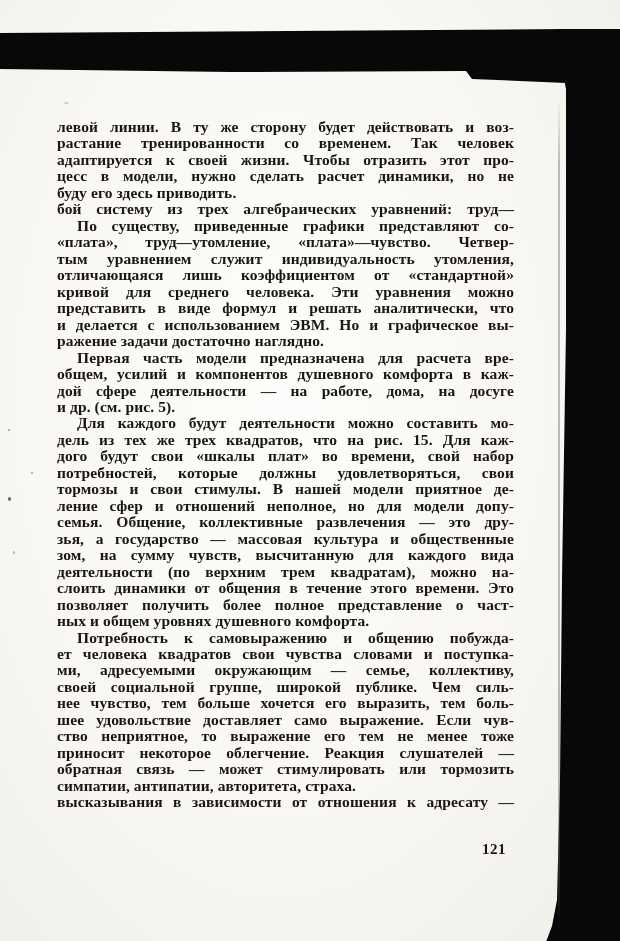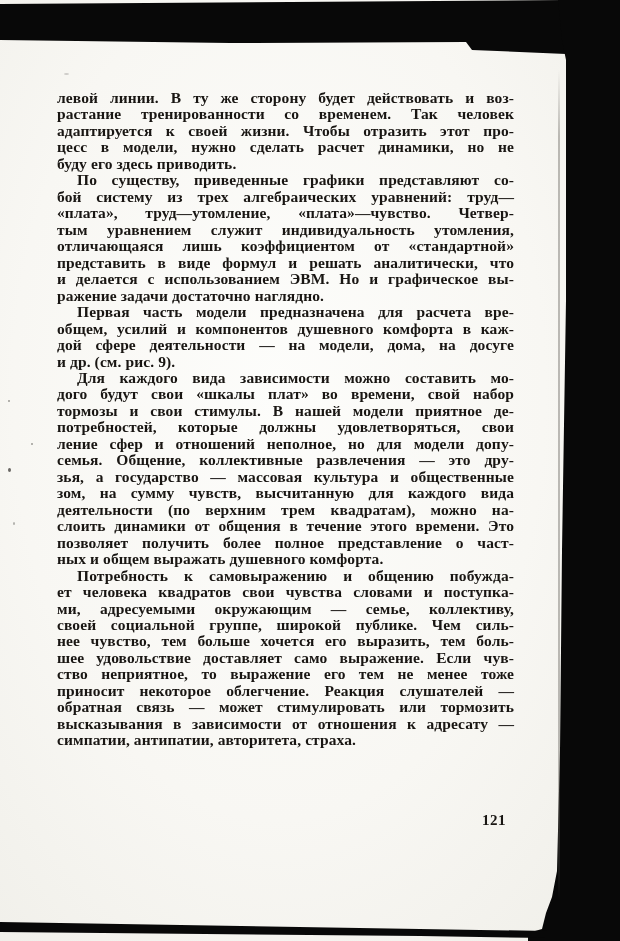--- a/index.html
+++ b/index.html
@@ -3,21 +3,21 @@
 <meta charset="utf-8">
 <style>
   html, body { margin: 0; padding: 0; }
   body {
     width: 620px; height: 941px;
     position: relative;
     overflow: hidden;
     background: radial-gradient(ellipse at 45% 42%, #fdfdfb 0%, #f8f7f3 55%, #efeee8 100%);
     font-family: "Liberation Serif", serif;
   }
-  .scan-page { position: absolute; inset: 0; }
+  .scan-page { position: absolute; inset: 0; margin-top: 29px; }
 
   
   .bar { position: absolute; background: var(--scan-black, #080808); }
   .bar-top {
     left: 0; top: 0; width: 566px; height: 54px;
     clip-path: polygon(0 4px, 566px 0, 566px 54px, 472px 50px, 466px 42px, 230px 43px, 0 40px);
   }
   .bar-right {
     left: 528px; top: 0; width: 92px; height: 941px;
     clip-path: polygon(30px 0, 92px 0, 92px 941px, 0 941px, 0 933px, 14px 929px,
@@ -77,51 +77,53 @@
   <div class="speck s3"></div>
   <div class="speck s4"></div>
   <div class="speck s5"></div>
 
   <main class="text-block">
       <div class="line">левой линии. В ту же сторону будет действовать и воз-</div>
       <div class="line">растание тренированности со временем. Так человек</div>
       <div class="line">адаптируется к своей жизни. Чтобы отразить этот про-</div>
       <div class="line">цесс в модели, нужно сделать расчет динамики, но не</div>
       <div class="line para-last">буду его здесь приводить.</div>
+      <div class="line">бой систему из трех алгебраических уравнений: труд—</div>
       <div class="line para-first">По существу, приведенные графики представляют со-</div>
-      <div class="line">бой систему из трех алгебраических уравнений: труд—</div>
       <div class="line">«плата», труд—утомление, «плата»—чувство. Четвер-</div>
       <div class="line">тым уравнением служит индивидуальность утомления,</div>
       <div class="line">отличающаяся лишь коэффициентом от «стандартной»</div>
+      <div class="line">кривой для среднего человека. Эти уравнения можно</div>
       <div class="line">представить в виде формул и решать аналитически, что</div>
       <div class="line">и делается с использованием ЭВМ. Но и графическое вы-</div>
       <div class="line para-last">ражение задачи достаточно наглядно.</div>
       <div class="line para-first">Первая часть модели предназначена для расчета вре-</div>
       <div class="line">общем, усилий и компонентов душевного комфорта в каж-</div>
-      <div class="line">дой сфере деятельности — на модели, дома, на досуге</div>
-      <div class="line para-last">и др. (см. рис. 9).</div>
-      <div class="line para-first">Для каждого вида зависимости можно составить мо-</div>
+      <div class="line">дой сфере деятельности — на работе, дома, на досуге</div>
+      <div class="line para-last">и др. (см. рис. 5).</div>
+      <div class="line para-first">Для каждого будут деятельности можно составить мо-</div>
+      <div class="line">дель из тех же трех квадратов, что на рис. 15. Для каж-</div>
       <div class="line">дого будут свои «шкалы плат» во времени, свой набор</div>
+      <div class="line">потребностей, которые должны удовлетворяться, свои</div>
       <div class="line">тормозы и свои стимулы. В нашей модели приятное де-</div>
-      <div class="line">потребностей, которые должны удовлетворяться, свои</div>
       <div class="line">ление сфер и отношений неполное, но для модели допу-</div>
       <div class="line">семья. Общение, коллективные развлечения — это дру-</div>
       <div class="line">зья, а государство — массовая культура и общественные</div>
       <div class="line">зом, на сумму чувств, высчитанную для каждого вида</div>
       <div class="line">деятельности (по верхним трем квадратам), можно на-</div>
       <div class="line">слоить динамики от общения в течение этого времени. Это</div>
       <div class="line">позволяет получить более полное представление о част-</div>
-      <div class="line para-last">ных и общем выражать душевного комфорта.</div>
+      <div class="line para-last">ных и общем уровнях душевного комфорта.</div>
       <div class="line para-first">Потребность к самовыражению и общению побужда-</div>
       <div class="line">ет человека квадратов свои чувства словами и поступка-</div>
       <div class="line">ми, адресуемыми окружающим — семье, коллективу,</div>
       <div class="line">своей социальной группе, широкой публике. Чем силь-</div>
       <div class="line">нее чувство, тем больше хочется его выразить, тем боль-</div>
       <div class="line">шее удовольствие доставляет само выражение. Если чув-</div>
       <div class="line">ство неприятное, то выражение его тем не менее тоже</div>
       <div class="line">приносит некоторое облегчение. Реакция слушателей —</div>
       <div class="line">обратная связь — может стимулировать или тормозить</div>
+      <div class="line para-last">симпатии, антипатии, авторитета, страха.</div>
       <div class="line">высказывания в зависимости от отношения к адресату —</div>
-      <div class="line para-last">симпатии, антипатии, авторитета, страха.</div>
     </main>
 
   <div class="page-number">121</div>
 </div>
 
 </body></html>

